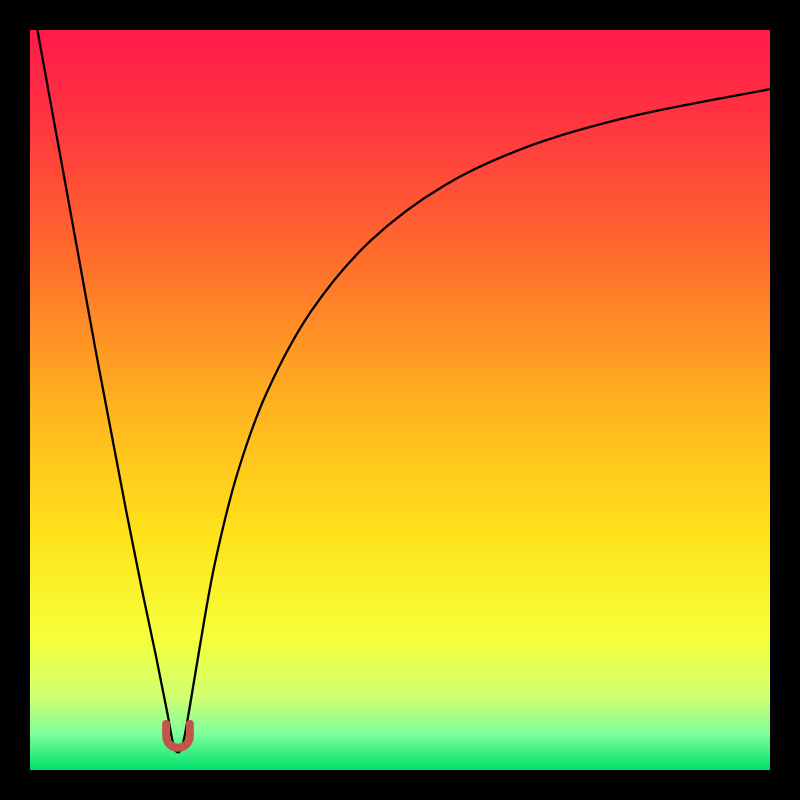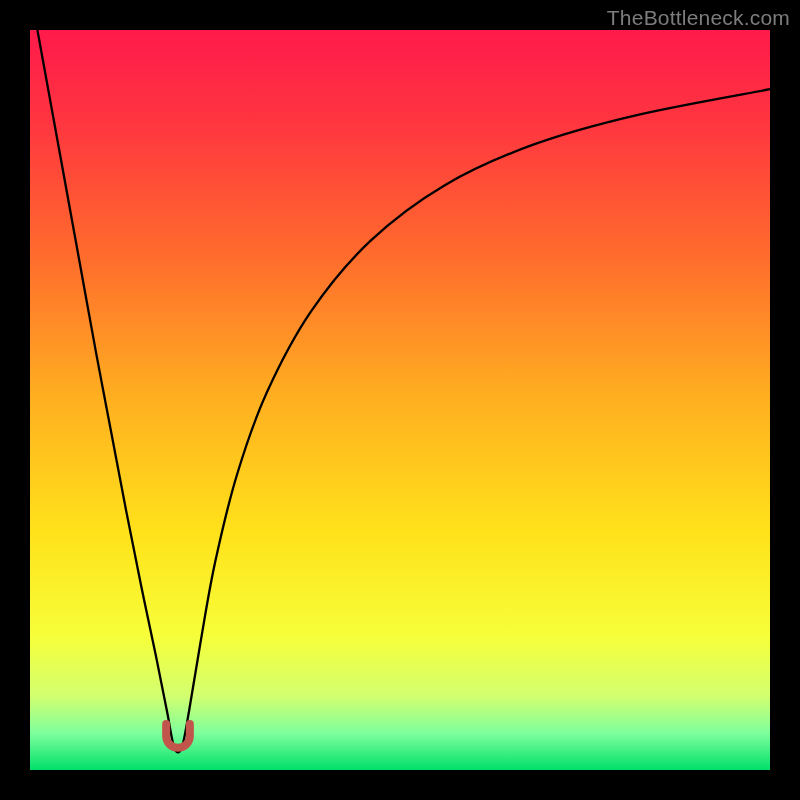--- a/index.html
+++ b/index.html
@@ -33,21 +33,20 @@
     font-size: 21px;
     font-weight: 500;
     letter-spacing: 0.2px;
   }
 </style>
 </head>
 <body>
 
 <div class="frame">
 
-  <div class="watermark">TheBottleneck.com</div>
 
   <div class="plot">
     <svg id="plot-svg" width="740" height="740" viewBox="0 0 740 740">
       <defs>
         <linearGradient id="bg-grad" x1="0" y1="0" x2="0" y2="1">
             <stop offset="0%" stop-color="#ff1a4b"></stop>
             <stop offset="12%" stop-color="#ff3440"></stop>
             <stop offset="30%" stop-color="#ff6a2d"></stop>
             <stop offset="50%" stop-color="#ffb020"></stop>
             <stop offset="68%" stop-color="#ffe21a"></stop>

